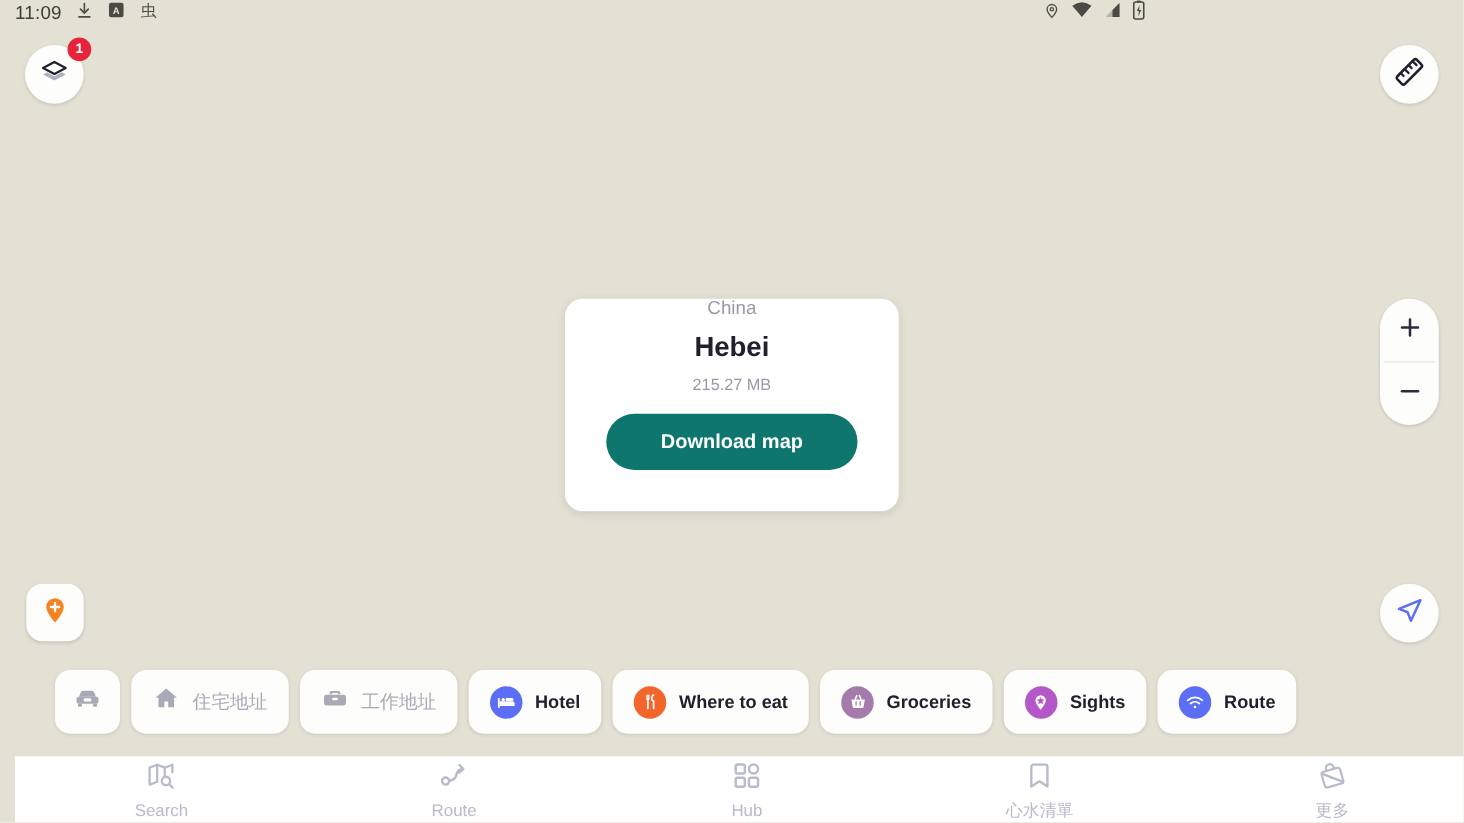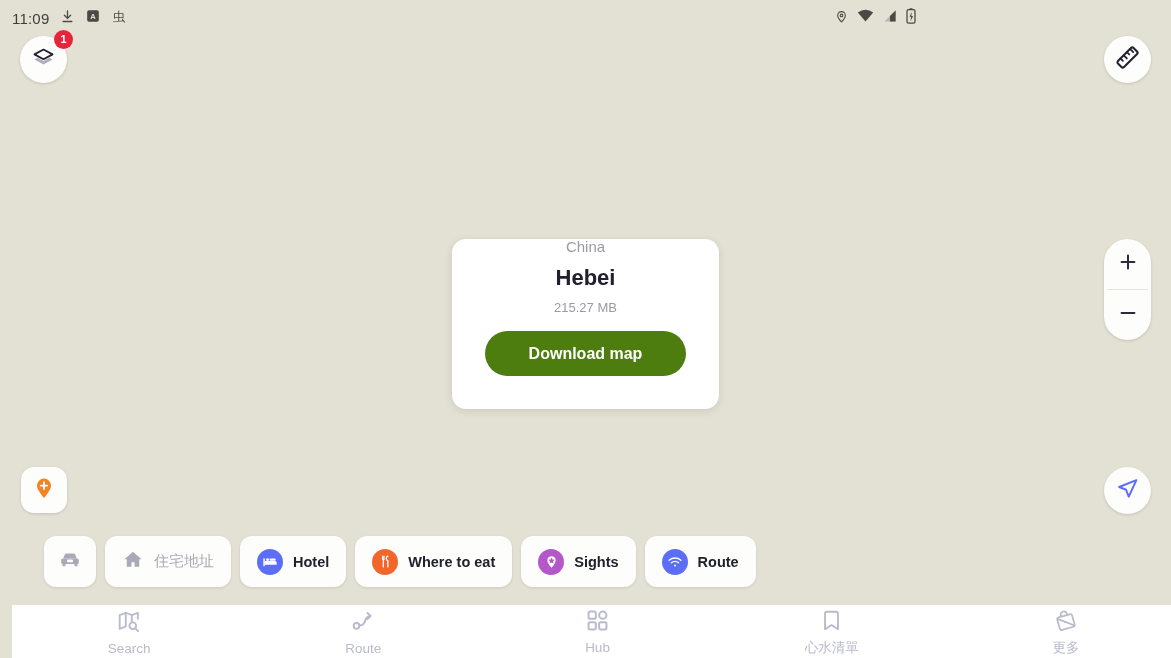--- a/index.html
+++ b/index.html
@@ -12,21 +12,21 @@
     position: relative;
     width: 1171px; height: 658px;
     background: #e3e0d4;
     overflow: hidden;
   }
 
   
   #statusbar {
     position: absolute; left: 0; top: 0;
     width: 928px; height: 28px;
-    display: flex; align-items: flex-end;
+    display: flex; align-items: flex-start;
     padding: 0 12px;
     color: #4a4a44;
     z-index: 40;
   }
   #status-left { display: flex; align-items: center; gap: 11px; }
   #status-right { margin-left: auto; display: flex; align-items: center; gap: 9px; }
   #clock { font-size: 15px; letter-spacing: .2px; color: #3f3f3a; }
   .sb-ico { display: block; }
 
   
@@ -86,21 +86,21 @@
     box-shadow: 0 2px 8px rgba(0,0,0,.10);
     display: flex; flex-direction: column; align-items: center;
     z-index: 15;
   }
   #card-country { font-size: 15px; color: #9a9aa6; line-height: 1; }
   #card-region { font-size: 22px; font-weight: bold; color: #20202e; margin-top: 13px; line-height: 1; }
   #card-size { font-size: 13px; color: #9a9aa6; margin-top: 12px; line-height: 1; }
   #download-button {
     margin-top: 17px;
     width: 201px; height: 45px;
-    background: #4d7c0f;
+    background: #0f766e;
     border-radius: 23px;
     color: #fff; font-size: 16px; font-weight: bold;
     display: flex; align-items: center; justify-content: center;
     border: none;
     font-family: "Liberation Sans", sans-serif;
   }
 
   
   #chips {
     position: absolute; left: 44px; top: 536px;
@@ -278,20 +278,30 @@
 
     <div class="chip">
       <span>
         <svg width="22" height="22" viewBox="0 0 24 24" fill="#a9aab6">
           <path d="M12 3 2.6 11.1h2.6v8.3h5.1v-5h3.4v5h5.1v-8.3h2.6z"></path>
         </svg>
       </span>
       <span class="chip-label muted">住宅地址</span>
     </div>
 
+    <div class="chip">
+      <span>
+        <svg width="22" height="22" viewBox="0 0 24 24" fill="#a9aab6">
+          <path d="M9 5.2h6a1.6 1.6 0 011.6 1.6v1.3h-2V7H9.4v1.1h-2V6.8A1.6 1.6 0 019 5.2z"></path>
+          <rect x="2.4" y="8.4" width="19.2" height="9.4" rx="2"></rect>
+          <rect x="9.4" y="11.2" width="5.2" height="2.1" rx="1" fill="#fdfdfb"></rect>
+        </svg>
+      </span>
+      <span class="chip-label muted">工作地址</span>
+    </div>
 
     <div class="chip">
       <span class="chip-badge" style="background:#5b6ef5">
         <svg width="16" height="16" viewBox="0 0 24 24" fill="#fff">
           <rect x="2" y="6.5" width="2.3" height="12" rx="1"></rect>
           <path d="M4.3 10.5h15.3a2.4 2.4 0 012.4 2.4v3.2H4.3z"></path>
           <circle cx="8.3" cy="8.6" r="2.1"></circle>
           <rect x="11.2" y="6.6" width="9.4" height="3.6" rx="1.6"></rect>
         </svg>
       </span>
@@ -302,20 +312,30 @@
       <span class="chip-badge" style="background:#f3662b">
         <svg width="15" height="15" viewBox="0 0 24 24" fill="#fff">
           <path d="M7.4 3.4v5.2M9.6 3.4v5.2" stroke="#fff" stroke-width="1.9" stroke-linecap="round"></path>
           <path d="M8.5 8.6v12" stroke="#fff" stroke-width="2.1" stroke-linecap="round"></path>
           <path d="M15.8 3.4c-1.5 0-2.4 1.6-2.4 4.3 0 1.9.9 3 2.4 3.3v9.6" stroke="#fff" stroke-width="2.1" fill="none" stroke-linecap="round"></path>
         </svg>
       </span>
       <span class="chip-label">Where to eat</span>
     </div>
 
+    <div class="chip">
+      <span class="chip-badge" style="background:#a57bab">
+        <svg width="15" height="15" viewBox="0 0 24 24" fill="none" stroke="#fff" stroke-width="2" stroke-linecap="round">
+          <path d="M8.4 8.2 10.4 4M15.6 8.2 13.6 4"></path>
+          <path d="M3.4 8.8h17.2l-1.6 9.4a2 2 0 01-2 1.7H7a2 2 0 01-2-1.7z" fill="#fff" stroke="none"></path>
+          <path d="M9.4 11.8v4.2M14.6 11.8v4.2" stroke="#a57bab" stroke-width="1.7"></path>
+        </svg>
+      </span>
+      <span class="chip-label">Groceries</span>
+    </div>
 
     <div class="chip">
       <span class="chip-badge" style="background:#b457c9">
         <svg width="15" height="15" viewBox="0 0 24 24" fill="#fff">
           <path d="M12 22s6.6-7.2 6.6-12A6.6 6.6 0 005.4 10c0 4.8 6.6 12 6.6 12z"></path>
           <path d="M12 5.6l1.5 3.1 3.4.5-2.5 2.4.6 3.4-3-1.6-3 1.6.6-3.4-2.5-2.4 3.4-.5z" fill="#b457c9"></path>
         </svg>
       </span>
       <span class="chip-label">Sights</span>
     </div>

